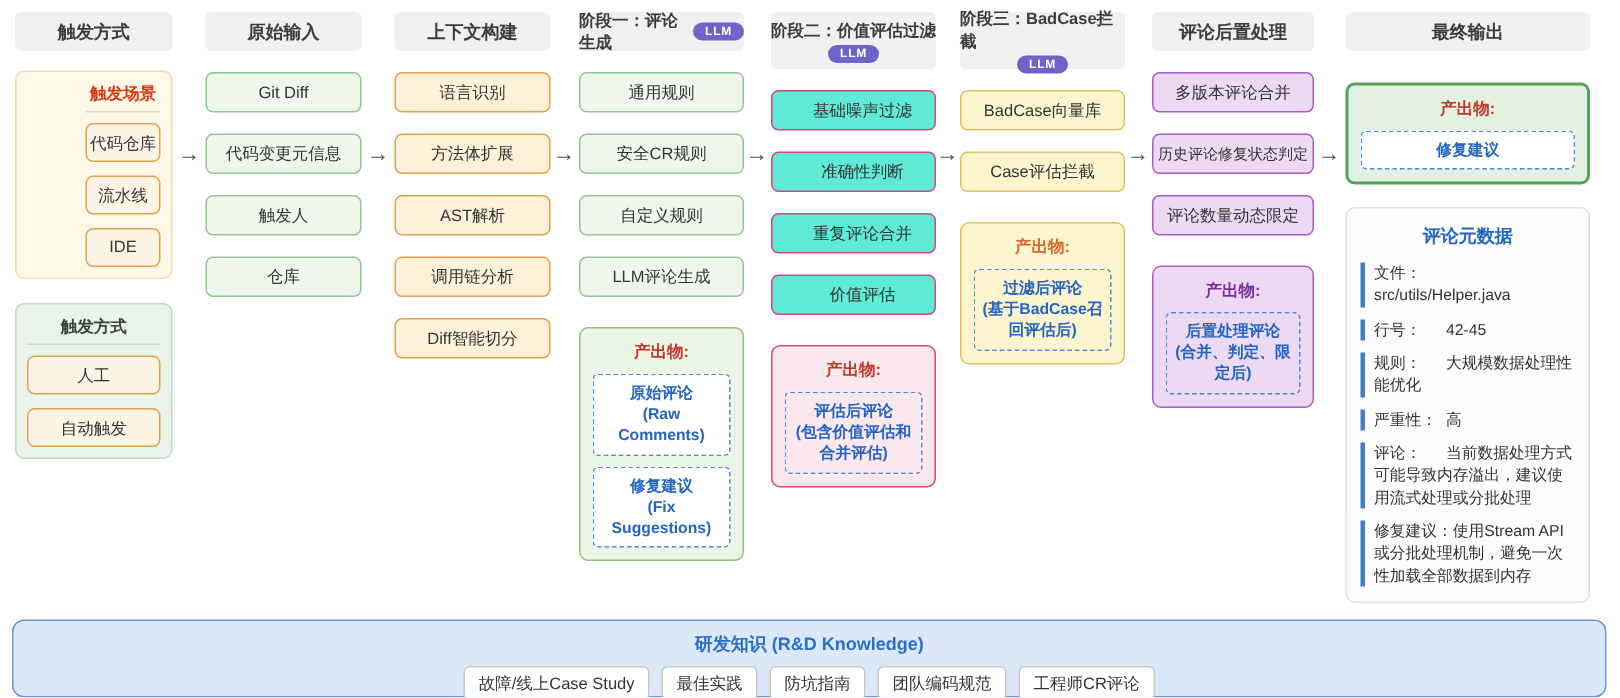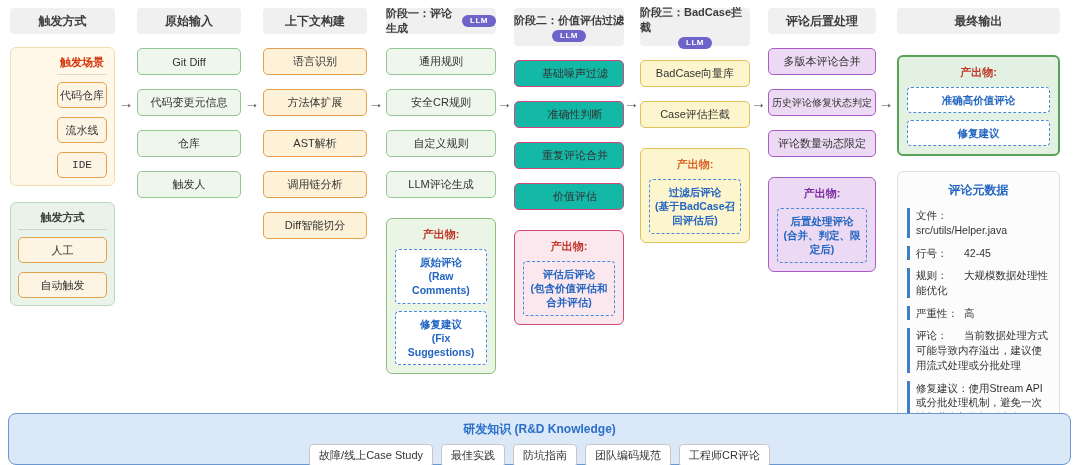--- a/index.html
+++ b/index.html
@@ -1,40 +1,40 @@
 <!DOCTYPE html>
 <html><head>
 <meta charset="utf-8">
 <style>
   html,body{margin:0;padding:0;background:#fff;}
   .canvas{position:relative;width:1080px;height:465px;background:#fff;overflow:hidden;
           font-family:"Liberation Sans","DejaVu Sans",sans-serif;color:#333;}
   .col{position:absolute;top:8px;}
-  .c1{left:10px;width:105px;font-family:Liberation Mono, monospace;}
+  .c1{left:10px;width:105px;}
   .c2{left:137px;width:104px;}
   .c3{left:263px;width:104px;}
   .c4{left:386px;width:110px;}
   .c5{left:514px;width:110px;}
   .c6{left:640px;width:110px;}
   .c7{left:768px;width:108px;}
   .c8{left:897px;width:163px;}
 
   .col-header{background:#f0f0f0;border-radius:4px;height:26px;display:flex;align-items:center;
               justify-content:center;gap:5px;font-size:12px;font-weight:bold;color:#3c3c3c;}
   .col-header.small-font{font-size:11px;}
   .col-header.tall{height:38px;flex-direction:column;gap:2px;padding:2px 0;box-sizing:border-box;}
   .llm-badge{background:#6e63c9;color:#fff;font-size:8px;font-weight:bold;letter-spacing:.5px;
              padding:2px 8px;border-radius:9px;line-height:1;}
 
   .box{height:27px;margin-top:14px;border-radius:5px;border:1.5px solid;box-sizing:border-box;
        display:flex;align-items:center;justify-content:center;font-size:11px;color:#333;text-align:center;}
   .fs10{font-size:10px;}
   .green{background:#eff7ec;border-color:#93c493;}
   .orange{background:#fdf1d8;border-color:#e3a04e;}
-  .pink{background:#14b8a6;border-color:#d6467e;padding-left:12px;}
+  .pink{background:#5eead4;border-color:#d6467e;padding-left:12px;}
   .yellow{background:#fdf5cd;border-color:#e0c25a;}
   .purple{background:#ecd9f3;border-color:#aa5bc8;}
 
   .group{margin-top:13px;border-radius:6px;border:1px solid;padding:7px;box-sizing:border-box;}
   .group.g-orange{background:#fff8e8;border-color:#f0dcae;padding-left:46px;}
   .group.g-green{background:#e9f3ea;border-color:#bdd8c2;}
   .group-label{font-size:11px;font-weight:bold;text-align:center;padding-bottom:4px;margin-bottom:7px;
                border-bottom:1px solid rgba(0,0,0,0.12);}
   .lbl-orange{color:#d4380d;}
   .lbl-dark{color:#3a433b;}
@@ -93,22 +93,22 @@
       <div class="box">自动触发</div>
     </div>
   </div>
 
   <div class="col c2">
     <div class="col-header">
       <span>原始输入</span>
     </div>
     <div class="box green">Git Diff</div>
     <div class="box green">代码变更元信息</div>
+    <div class="box green">触发人</div>
     <div class="box green">仓库</div>
-    <div class="box green">触发人</div>
   </div>
 
   <div class="col c3">
     <div class="col-header">
       <span>上下文构建</span>
     </div>
     <div class="box orange">语言识别</div>
     <div class="box orange">方法体扩展</div>
     <div class="box orange">AST解析</div>
     <div class="box orange">调用链分析</div>
@@ -187,23 +187,20 @@
     </div>
   </div>
 
   <div class="col c8">
     <div class="col-header">
       <span>最终输出</span>
     </div>
     <div class="output-box big-green">
       <div class="out-label out-red">产出物:</div>
       <div class="dashed-item white">
-        <span>准确高价值评论</span>
-      </div>
-      <div class="dashed-item white">
         <span>修复建议</span>
       </div>
     </div>
     <div class="meta-card">
       <div class="meta-title">评论元数据</div>
       <div class="meta-row">
         <span class="meta-label">文件：</span><span>src/utils/Helper.java</span>
       </div>
       <div class="meta-row">
         <span class="meta-label">行号：</span><span>42-45</span>

